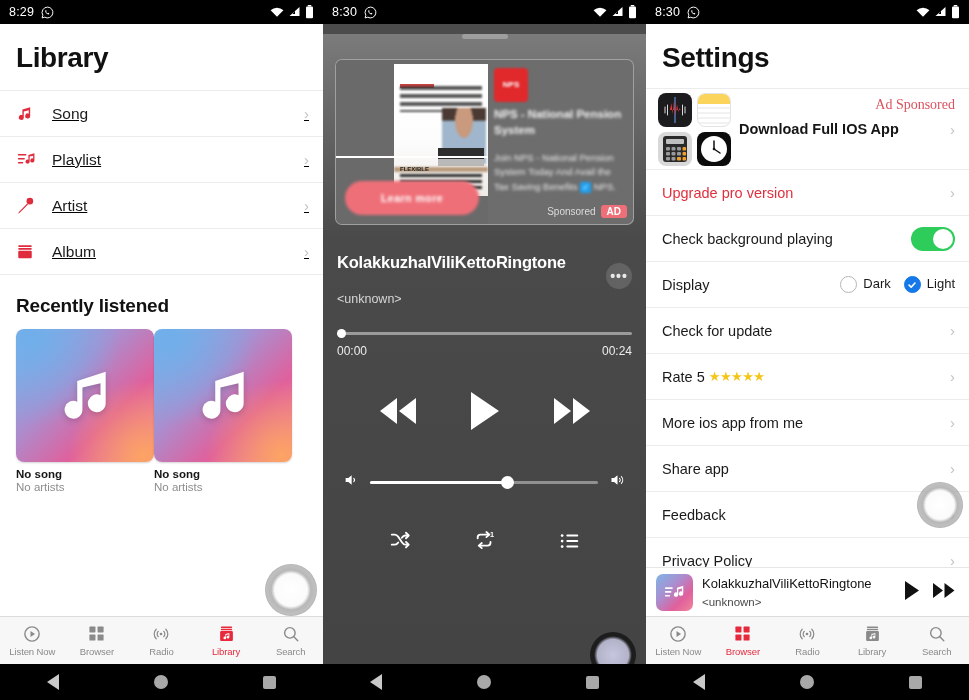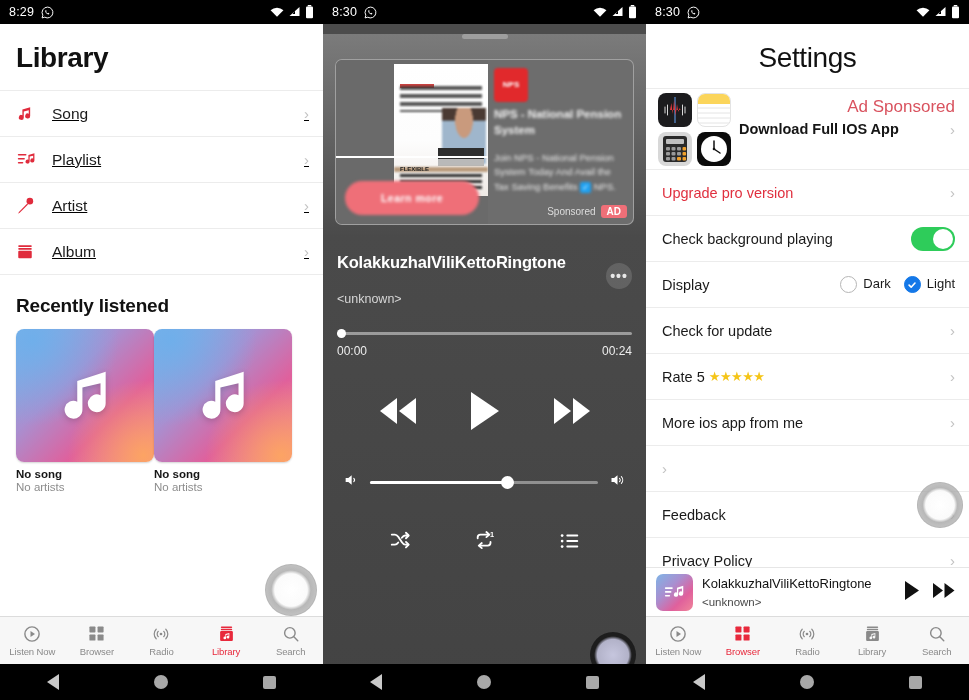--- a/index.html
+++ b/index.html
@@ -150,33 +150,33 @@
   .vol-fill { position:absolute; left:0; top:0; height:3px; width:60%; background:#fff; border-radius:2px; }
   .vol-knob { position:absolute; left:60%; top:-5px; width:13px; height:13px; border-radius:50%; background:#fff; margin-left:-6px; }
 
   .sec-row { display:flex; align-items:center; justify-content:center; gap:60px; margin-top:38px; }
   .p2-foot { position:absolute; left:0; right:0; bottom:0; height:34px; display:flex; align-items:center; padding:0 10px; font-size:12px; color:#eee; }
   .speed { display:flex; align-items:center; gap:4px; }
   .next-txt { margin-left:22px; font-size:12.5px; color:#f2f2f2; }
 
   
   .p3 { background:#fff; }
-  .p3-title { font-size:28px; font-weight:normal; color:#111; padding:18px 16px 14px 16px; letter-spacing:-.4px;text-align:center; }
+  .p3-title { font-size:28px; font-weight:bold; color:#111; padding:18px 16px 14px 16px; letter-spacing:-.4px; }
   .iosad {
     border-top:1px solid #ececec; border-bottom:1px solid #ececec;
     display:flex; align-items:center; padding:8px 14px 8px 12px; position:relative; height:82px;
   }
   .iosgrid { display:grid; grid-template-columns:34px 34px; grid-template-rows:34px 34px; gap:5px; }
   .iosicon { width:34px; height:34px; border-radius:8px; overflow:hidden; position:relative; }
   .ic-voice { background:#1c1c1e; }
   .ic-notes { background:#fff; border:1px solid #e3e3e3; }
   .ic-calc { background:#d8d8d8; }
   .ic-clock { background:#0b0b0b; }
   .iosad-mid { flex:1; text-align:left; font-size:14.5px; font-weight:bold; color:#161616; padding-left:8px; }
-  .ad-sponsored-lbl { position:absolute; right:14px; top:8px; font-size:17px; color:#d9535f; }
+  .ad-sponsored-lbl { position:absolute; right:14px; top:8px; font-size:14px; color:#d9535f;font-family:Liberation Serif, serif; }
   .iosad-chev { color:#c2c2c2; font-size:15px; margin-left:6px; }
 
   .set-row {
     display:flex; align-items:center; height:46px; padding:0 14px 0 16px;
     border-bottom:1px solid #ececec; position:relative;
   }
   .set-label { font-size:14.5px; color:#1a1a1a; flex:1; }
   .set-label.red { color:#e0303f; }
   .toggle { width:44px; height:24px; border-radius:12px; background:#2ecc5a; position:relative; }
   .toggle-knob { position:absolute; right:2px; top:2px; width:20px; height:20px; border-radius:50%; background:#fff; }
@@ -685,20 +685,21 @@
         <span style="flex:1"></span>
         <span class="chev">›</span>
       </div>
 
       <div class="set-row">
         <span class="set-label">More ios app from me</span>
         <span class="chev">›</span>
       </div>
 
       <div class="set-row">
+        <span class="set-label">Share app</span>
         <span class="chev">›</span>
       </div>
 
       <div class="set-row">
         <span class="set-label">Feedback</span>
         <span class="chev">›</span>
       </div>
 
       <div class="set-row">
         <span class="set-label">Privacy Policy</span>

